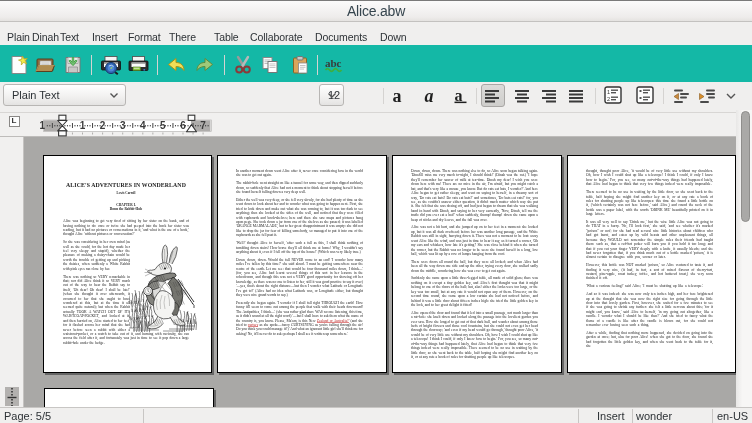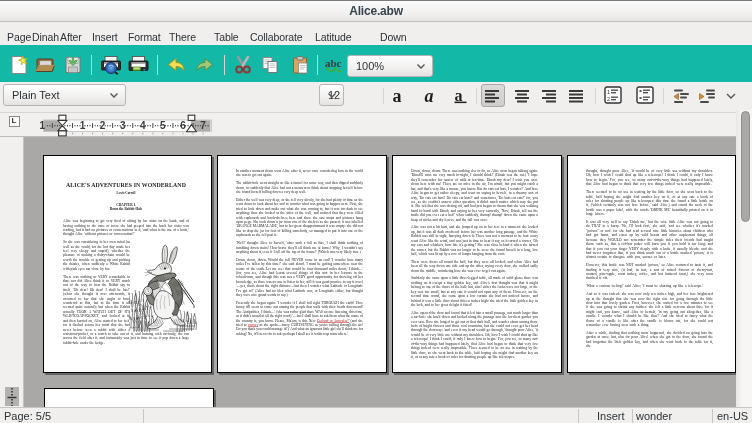--- a/index.html
+++ b/index.html
@@ -1,20 +1,20 @@
 <!DOCTYPE html>
 <html><head>
 <meta charset="utf-8">
 <style>
 html,body{margin:0;padding:0;}
 body{width:752px;height:423px;overflow:hidden;font-family:"Liberation Sans",sans-serif;background:#f0efee;position:relative;}
 #win{position:absolute;left:0;top:0;width:752px;height:423px;}
 
 #titlebar{will-change:transform;position:absolute;left:0;top:0;width:752px;height:22px;background:linear-gradient(#fbfbfb,#eeeceb 80%,#e4e2e0);border-top:1px solid #7a7a7a;border-bottom:1px solid #c3c1bf;box-sizing:border-box;text-align:center;}
-#titlebar span{opacity:0.999;display:inline-block;font-size:12px;font-weight:bold;color:#36454e;line-height:21px;letter-spacing:-0.2px;}
+#titlebar span{opacity:0.999;display:inline-block;font-size:14px;font-weight:normal;color:#36454e;line-height:21px;letter-spacing:-0.2px;}
 
 #menubar{will-change:transform;position:absolute;left:0;top:22px;width:752px;height:23px;background:#f0efee;opacity:0.999;}
 #menubar span{position:absolute;top:9px;font-size:10.5px;color:#2d3236;letter-spacing:-0.1px;}
 
 #tb1{will-change:transform;position:absolute;left:0;top:45px;width:752px;height:37px;background:#14b8a6;}
 .ticon{position:absolute;top:10px;opacity:0.999;}
 .tsep1{position:absolute;top:10px;width:1px;height:20px;background:#d5d3d1;}
 
 #tb2{will-change:transform;position:absolute;left:0;top:82px;width:752px;height:31px;background:#f0efee;border-bottom:1px solid #d8d6d4;box-sizing:border-box;padding-left:48px;}
 .combo{position:absolute;top:2px;height:22px;box-sizing:border-box;border:1px solid #b8b6b4;border-radius:3px;background:linear-gradient(#ffffff,#f1f0ef 60%,#e4e3e2);}
@@ -36,29 +36,29 @@
 .sp{color:#b92222;background:linear-gradient(#c33,#c33) left bottom/100% 0.6px no-repeat;}
 
 #status{will-change:transform;position:absolute;left:0;top:407px;width:752px;height:16px;background:#f0efee;border-top:1px solid #c8c6c4;box-sizing:border-box;font-size:11px;color:#2d3236;}
 .ssep{position:absolute;top:1px;width:1px;height:15px;background:#c8c6c4;}
 </style>
 </head>
 <body>
 <div id="win">
   <div id="titlebar"><span>Alice.abw</span></div>
   <div id="menubar">
-    <span style="left:7px">Page</span>
+    <span style="left:7px">Plain</span>
     <span style="left:32px">Dinah</span>
-    <span style="left:60px">After</span>
+    <span style="left:60px">Text</span>
     <span style="left:92px">Insert</span>
     <span style="left:128px">Format</span>
     <span style="left:169px">There</span>
     <span style="left:214px">Table</span>
     <span style="left:250px">Collaborate</span>
-    <span style="left:315px">Latitude</span>
+    <span style="left:315px">Documents</span>
     <span style="left:380px">Down</span>
   </div>
   <div id="tb1">
     <svg class="ticon" style="left:9px" width="20" height="20" viewBox="0 0 20 20">
       <path d="M3 1.5 h10 l4 4 v13 h-14 z" fill="#fefefe" stroke="#888" stroke-width="1"></path>
       <path d="M13 1.5 l4 4 h-4 z" fill="#ddd" stroke="#888" stroke-width="0.8"></path>
       <path d="M13.5 1 l1.5 3 3.3-.6-2.3 2.4 1.7 2.9-3.2-1.2-2.2 2.5.2-3.5-3-1.4 3.3-.9z" fill="#f3e84b" stroke="#b8a820" stroke-width="0.7"></path>
     </svg>
     <svg class="ticon" style="left:35px" width="21" height="20" viewBox="0 0 21 20">
       <rect x="2" y="4" width="16" height="12" rx="1" fill="#8f6b3f" stroke="#5a3f1e"></rect>
@@ -126,26 +126,20 @@
       <rect x="8.5" y="8" width="8.5" height="10" fill="#fdfdfd" stroke="#888" stroke-width="0.8"></rect>
       <rect x="10" y="10" width="5.5" height="0.9" fill="#bbb"></rect>
       <rect x="10" y="11.8" width="5.5" height="0.9" fill="#bbb"></rect>
       <rect x="10" y="13.6" width="4" height="0.9" fill="#bbb"></rect>
     </svg>
     <div class="tsep1" style="left:317px"></div>
     <svg class="ticon" style="left:324px" width="20" height="20" viewBox="0 0 20 20">
       <text x="1" y="12" font-family="Liberation Serif" font-weight="bold" font-size="11" fill="#3a3a3a">abc</text>
       <path d="M1.5 15 q2 -2.6 4 0 t4 0 t4 0 t4 0" fill="none" stroke="#3fae3f" stroke-width="1.8"></path>
     </svg>
-    <div class="combo" style="left:347px;top:10px;width:86px;height:22px">
-      <span class="lbl">100%</span>
-      <svg class="chev" viewBox="0 0 8 5">
-          <path d="M0.5 0.5 L4 4 L7.5 0.5" fill="none" stroke="#555" stroke-width="1.4"></path>
-        </svg>
-    </div>
   </div>
   <div id="tb2">
     <div class="combo" style="left:3px;width:123px">
       <span class="lbl">Plain Text</span>
       <svg class="chev" viewBox="0 0 8 5">
           <path d="M0.5 0.5 L4 4 L7.5 0.5" fill="none" stroke="#555" stroke-width="1.4"></path>
         </svg>
     </div>
     <div class="combo" style="left:319px;width:25px">
       <span class="lbl">12</span>

